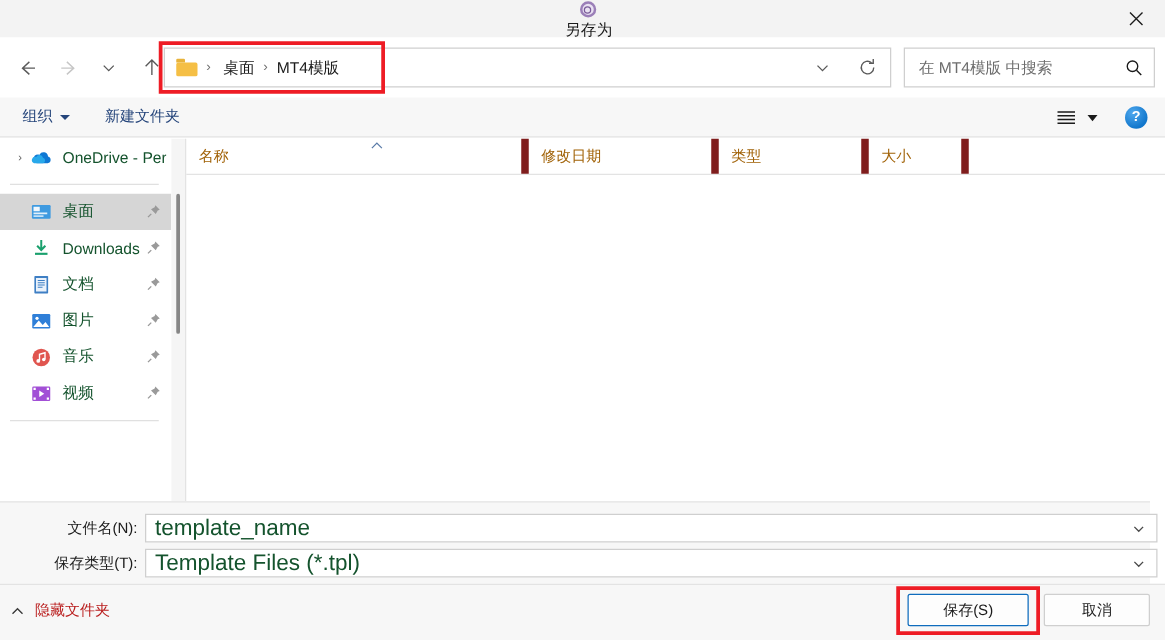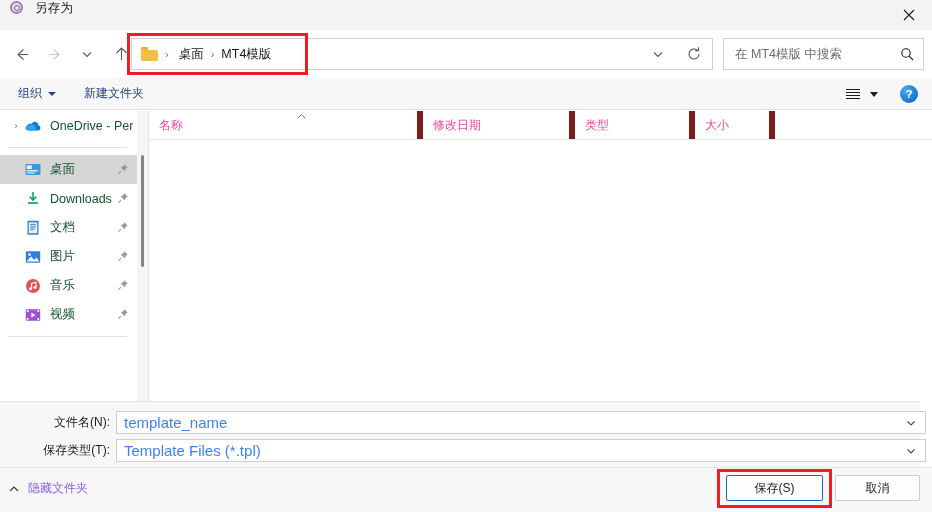--- a/index.html
+++ b/index.html
@@ -24,20 +24,22 @@
     box-sizing: border-box;
   }
 
   
   .titlebar {
     position: absolute;
     left: 0; top: 0;
     width: 932px; height: 30px;
     background: #f3f3f3;
     display: flex;
+    align-items: center;
+    flex-direction: column;
   }
   .title-icon {
     width: 16px; height: 16px;
     margin-left: 9px;
     position: relative;
     flex: 0 0 auto;
   }
   .title-icon .ring {
     position: absolute;
     left: 1px; top: 1px;
@@ -332,21 +334,21 @@
     height: 28px;
     border-bottom: 1px solid #e3e3e3;
   }
   .col {
     position: absolute;
     top: 0;
     height: 28px;
     display: flex;
     align-items: center;
     font-size: 12px;
-    color: #ec4899;
+    color: #a16207;
     box-sizing: border-box;
     padding-left: 10px;
   }
   .col.sep { border-left: 6px solid #7f1d1d; align-items: center; }
   .sortcaret {
     position: absolute;
     left: 147px; top: 2px;
     color: #5a7ba8;
     font-size: 9px;
     line-height: 9px;
@@ -393,22 +395,22 @@
     background: #ffffff;
     border: 1px solid #cfcfcf;
     box-sizing: border-box;
     display: flex;
     align-items: center;
   }
   .fcombo input {
     border: 0; outline: none;
     background: transparent;
     font-family: inherit;
-    font-size: 15px;
-    color: #3b82f6;
+    font-size: 18px;
+    color: #14532d;
     margin-left: 5px;
     width: 760px;
   }
   .fcombo .chev {
     position: absolute;
     right: 8px; top: 5px;
     color: #4a4a4a;
   }
 
   
@@ -419,21 +421,21 @@
     background: #f7f7f7;
     border-top: 1px solid #e3e3e3;
     box-sizing: border-box;
   }
   .hidefolders {
     position: absolute;
     left: 8px; top: 12px;
     display: flex;
     align-items: center;
     font-size: 12px;
-    color: #8b5cf6;
+    color: #b91c1c;
   }
   .hidefolders .chev {
     margin-right: 8px;
     color: #3a3a3a;
     display: flex;
     align-items: center;
   }
   .btn {
     position: absolute;
     height: 26px;

